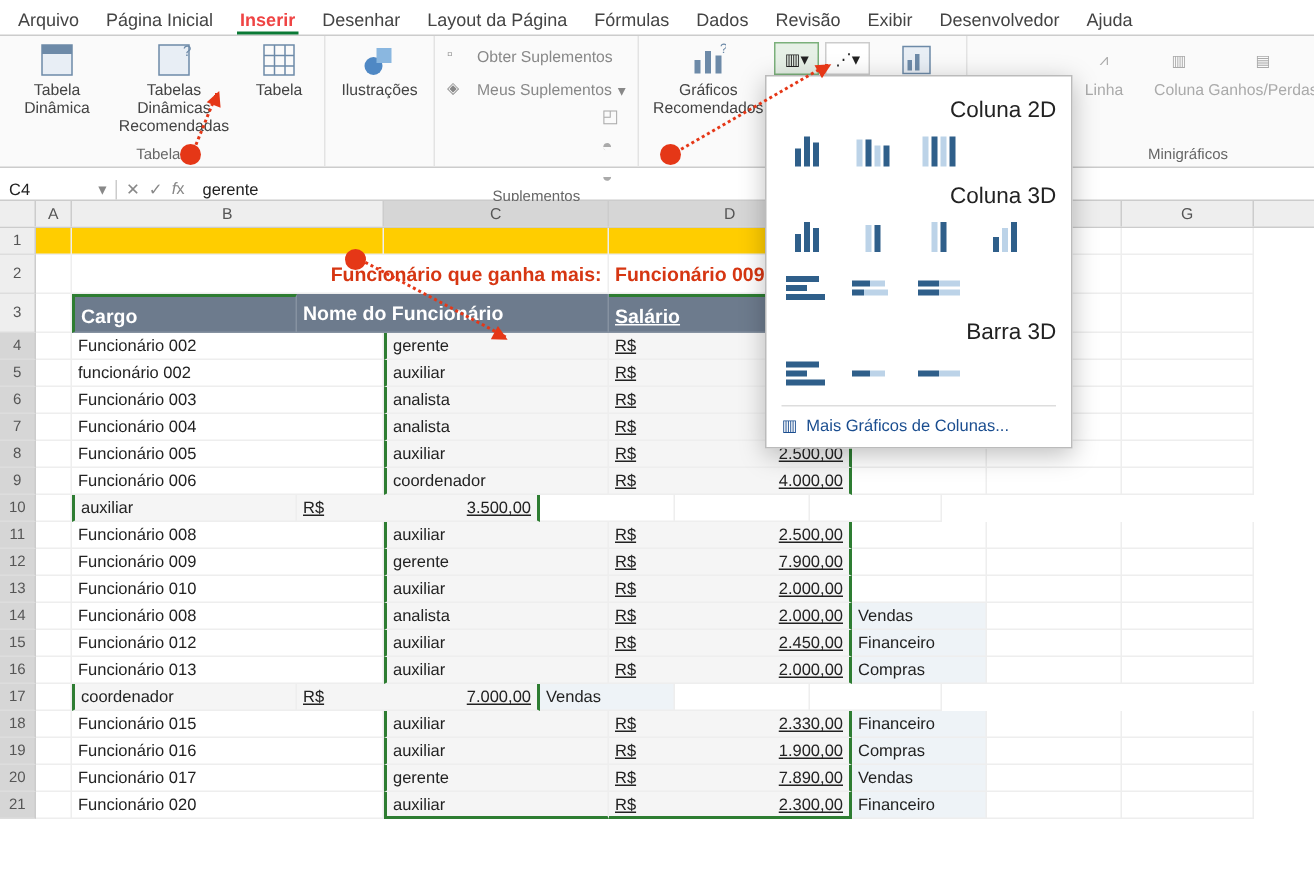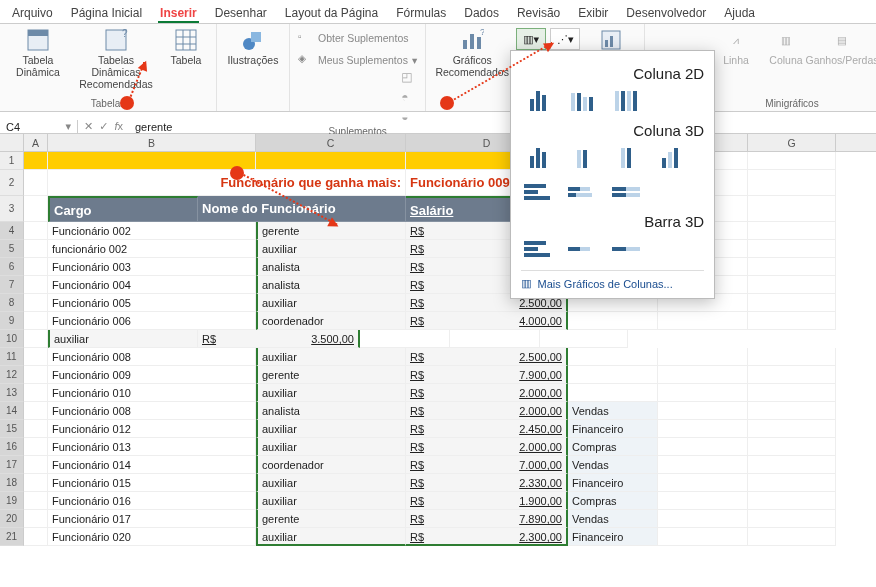--- a/index.html
+++ b/index.html
@@ -533,21 +533,20 @@
           <span>R$</span>
           <span>2.000,00</span>
         </div>
         <div class="cell " style="width: 90px; background: rgb(238, 243, 247);">Compras</div>
         <div class="cell " style="width: 90px;"></div>
         <div class="cell " style="width: 88px;"></div>
       </div>
       <div class="row">
         <div class="rh sel">17</div>
         <div class="cell " style="width: 24px;"></div>
-        <div class="cell " style="width: 208px;">Funcionário 014</div>
         <div class="cell sel-left sel-fill" style="width: 150px;">coordenador</div>
         <div class="cell sel-right sel-fill" style="width: 162px; display: flex; justify-content: space-between;">
           <span>R$</span>
           <span>7.000,00</span>
         </div>
         <div class="cell " style="width: 90px; background: rgb(238, 243, 247);">Vendas</div>
         <div class="cell " style="width: 90px;"></div>
         <div class="cell " style="width: 88px;"></div>
       </div>
       <div class="row">

